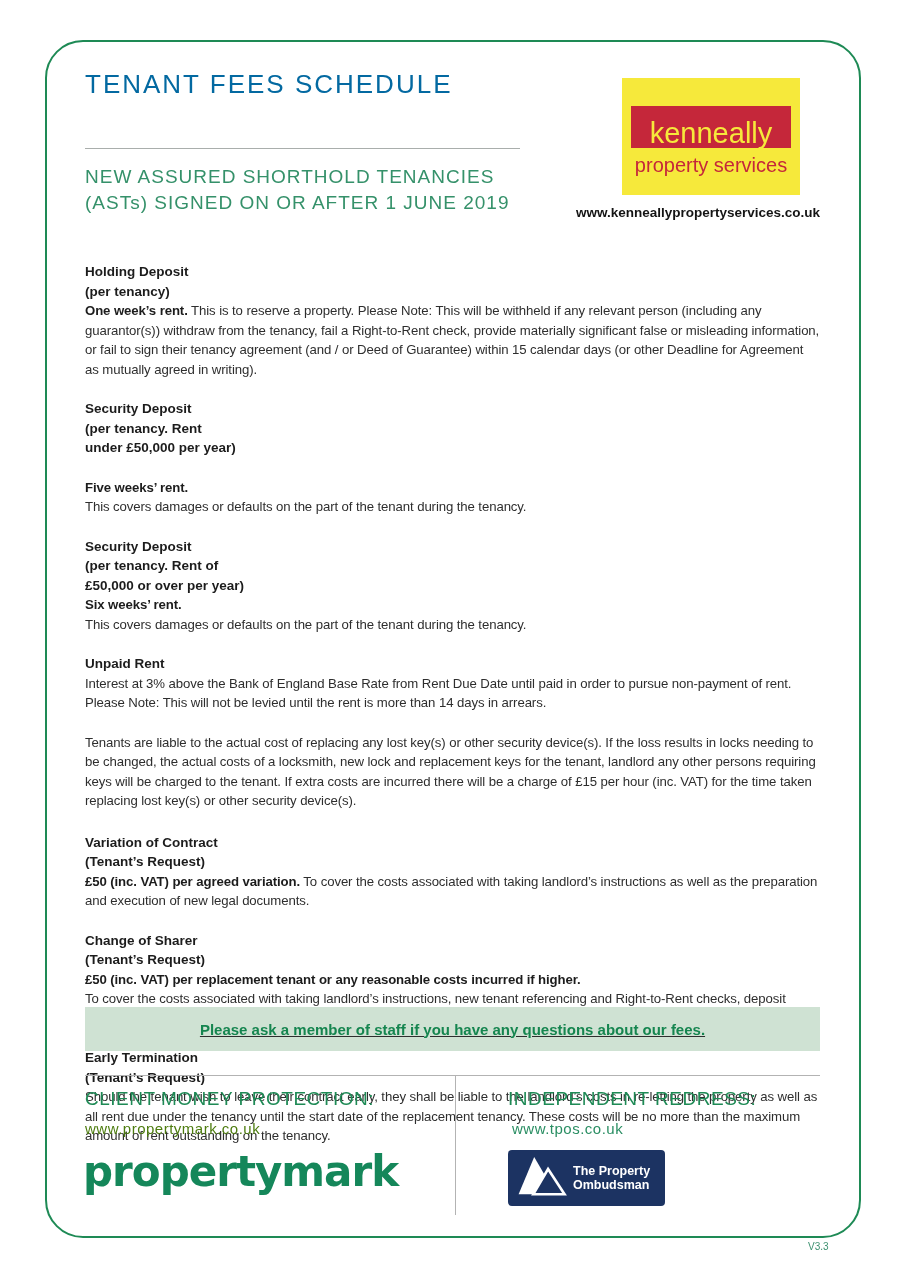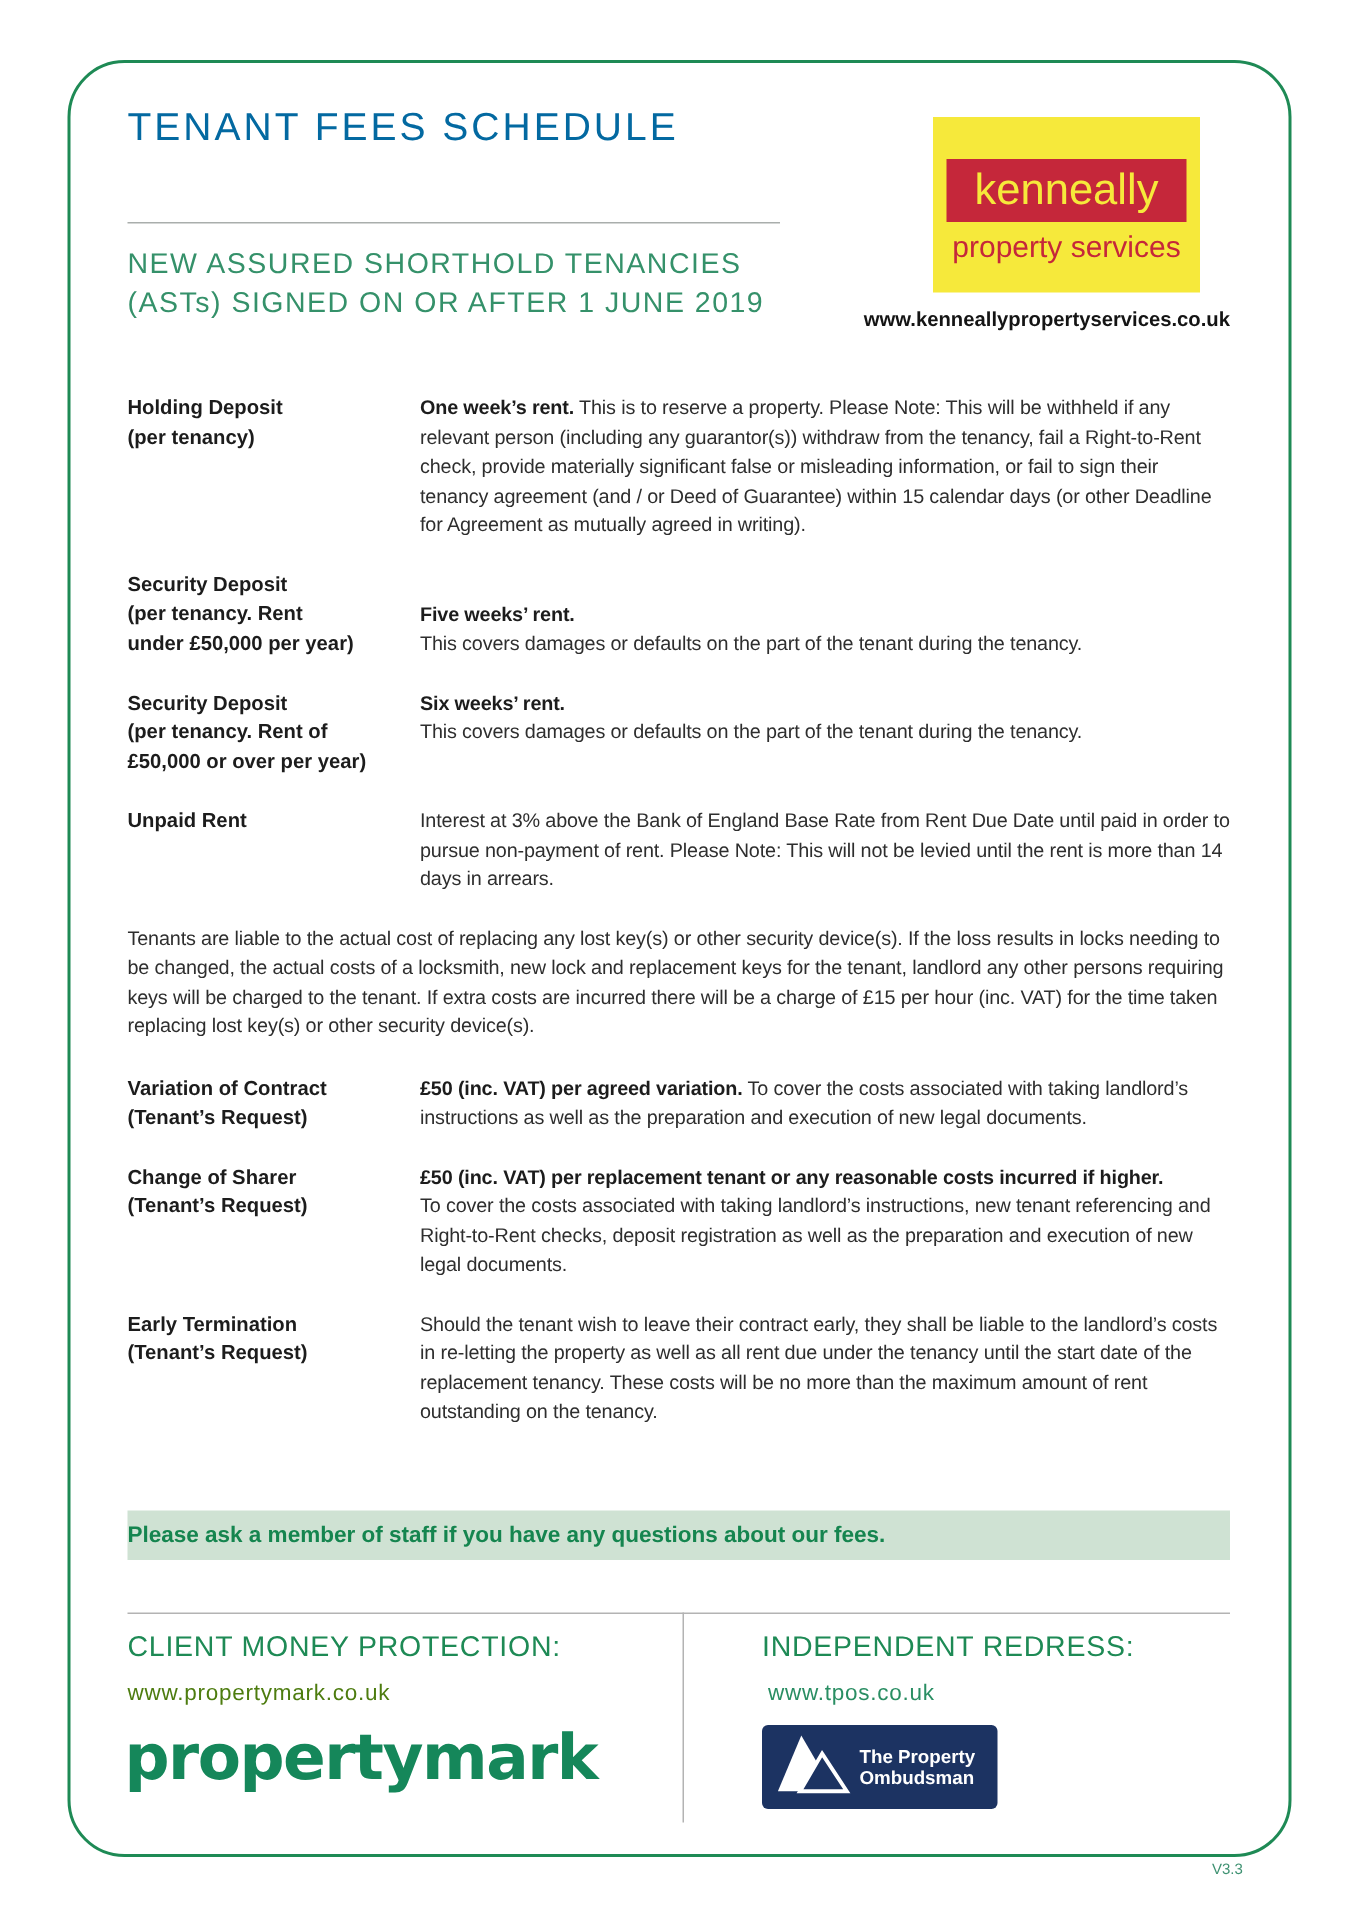--- a/index.html
+++ b/index.html
@@ -18,45 +18,45 @@
   }
   .title-rule{position:absolute;left:85px;top:148px;width:435px;height:1px;background:#a9aeac;}
   .subtitle{
     position:absolute;left:85px;top:164px;font-size:19px;line-height:26px;
     color:#35916a;letter-spacing:1px;white-space:pre-line;
   }
   
   .k-logo{position:absolute;left:622px;top:78px;width:178px;height:117px;background:#f6e93b;text-align:center;}
   .k-redbox{
     margin:28px auto 0 auto;width:160px;height:42px;background:#c5273a;
-    display:flex;align-items:center;justify-content:center;
+    display:flex;align-items:flex-end;justify-content:center;
   }
   .k-name{color:#f6e93b;font-size:29px;font-weight:400;letter-spacing:0px;line-height:1;}
   .k-tagline{color:#c5273a;font-size:20px;margin-top:7px;line-height:1;}
   .k-url{
     position:absolute;left:545px;top:205px;width:275px;text-align:right;
     font-size:13.5px;font-weight:bold;color:#141414;letter-spacing:0px;
   }
   
   .fees{position:absolute;left:85px;top:262px;width:735px;}
-  .fee-row{display:flex;margin-bottom:20px;}
+  .fee-row{display:flex;margin-bottom:20px;flex-direction:column;}
   .fee-label{
     width:195px;flex-shrink:0;box-sizing:border-box;padding-right:12px;
     font-size:13.5px;font-weight:bold;color:#1c1c1c;line-height:19.5px;white-space:pre-line;
   }
   .fee-desc{
     flex:1;font-size:13.2px;line-height:19.5px;color:#2e2e2e;
     letter-spacing:-0.1px;white-space:pre-line;
   }
   .fee-desc b{color:#1c1c1c;}
   .pad-top{padding-top:20px;}
   
   .banner{
-    position:absolute;left:85px;top:1007px;width:735px;height:33px;background:#cfe2d3;
-    display:flex;align-items:center;justify-content:flex-start;
+    position:absolute;left:85px;top:1007px;width:735px;height:44px;background:#cfe2d3;
+    display:flex;align-items:center;justify-content:center;text-decoration:underline;
   }
   .banner-text{font-size:15px;font-weight:bold;color:#15854f;}
   
   .footer-rule{position:absolute;left:85px;top:1075px;width:735px;height:1px;background:#b3b3b3;}
   .footer-divider{position:absolute;left:455px;top:1075px;width:1px;height:140px;background:#b3b3b3;}
   .cmp-heading{position:absolute;left:85px;top:1088px;font-size:19px;color:#1e8a55;letter-spacing:0.5px;}
   .cmp-url{position:absolute;left:85px;top:1120px;font-size:15px;color:#4d7c0f;letter-spacing:0.5px;}
   .pm-wordmark{
     position:absolute;left:83px;top:1147px;font-size:42px;font-weight:bold;
     color:#15875a;letter-spacing:-1px;font-family:"DejaVu Sans", sans-serif;

